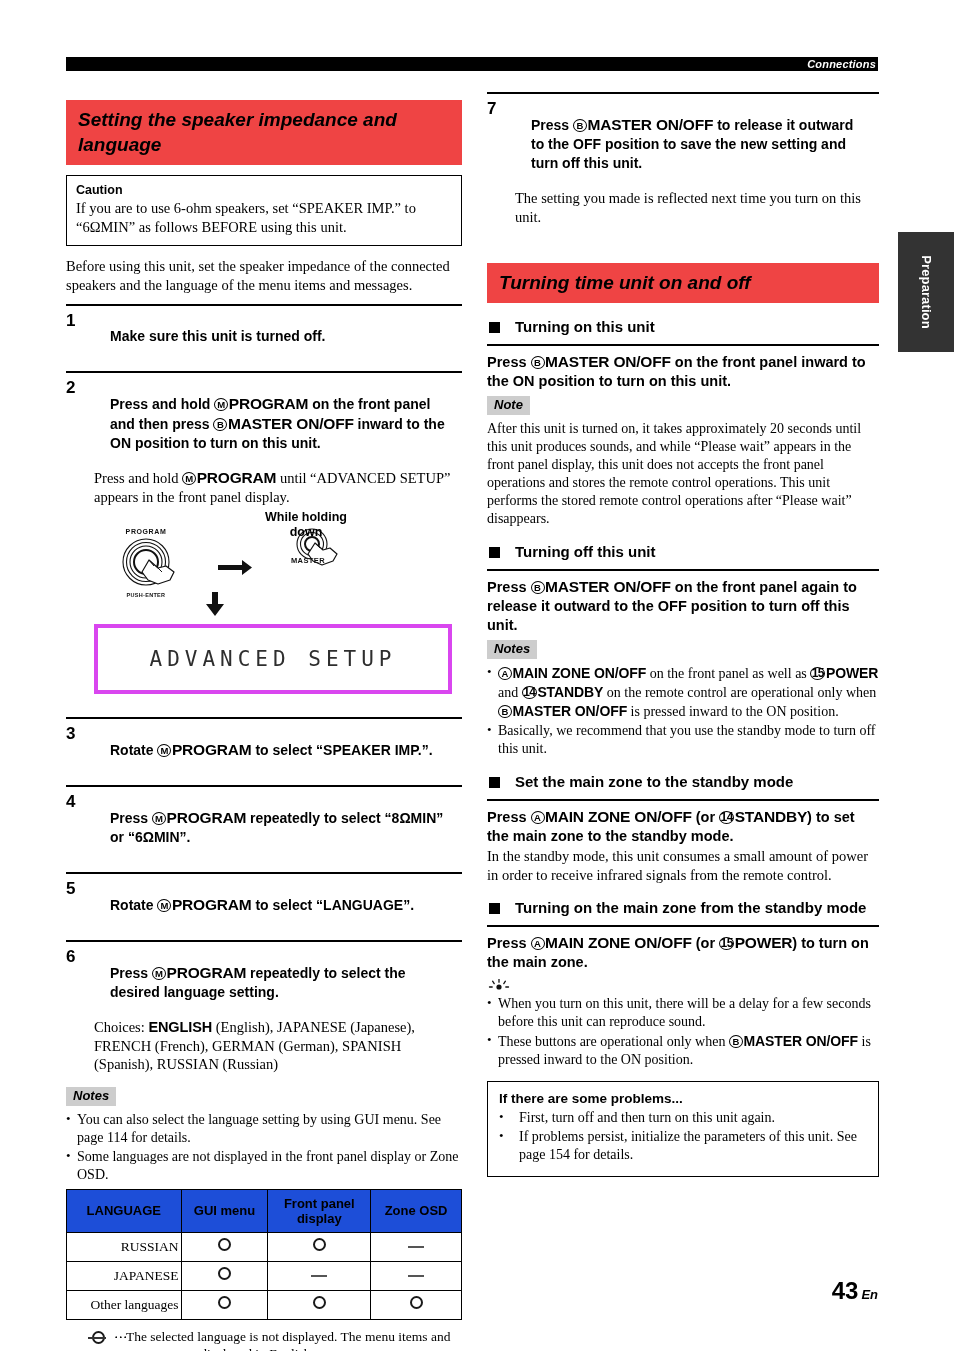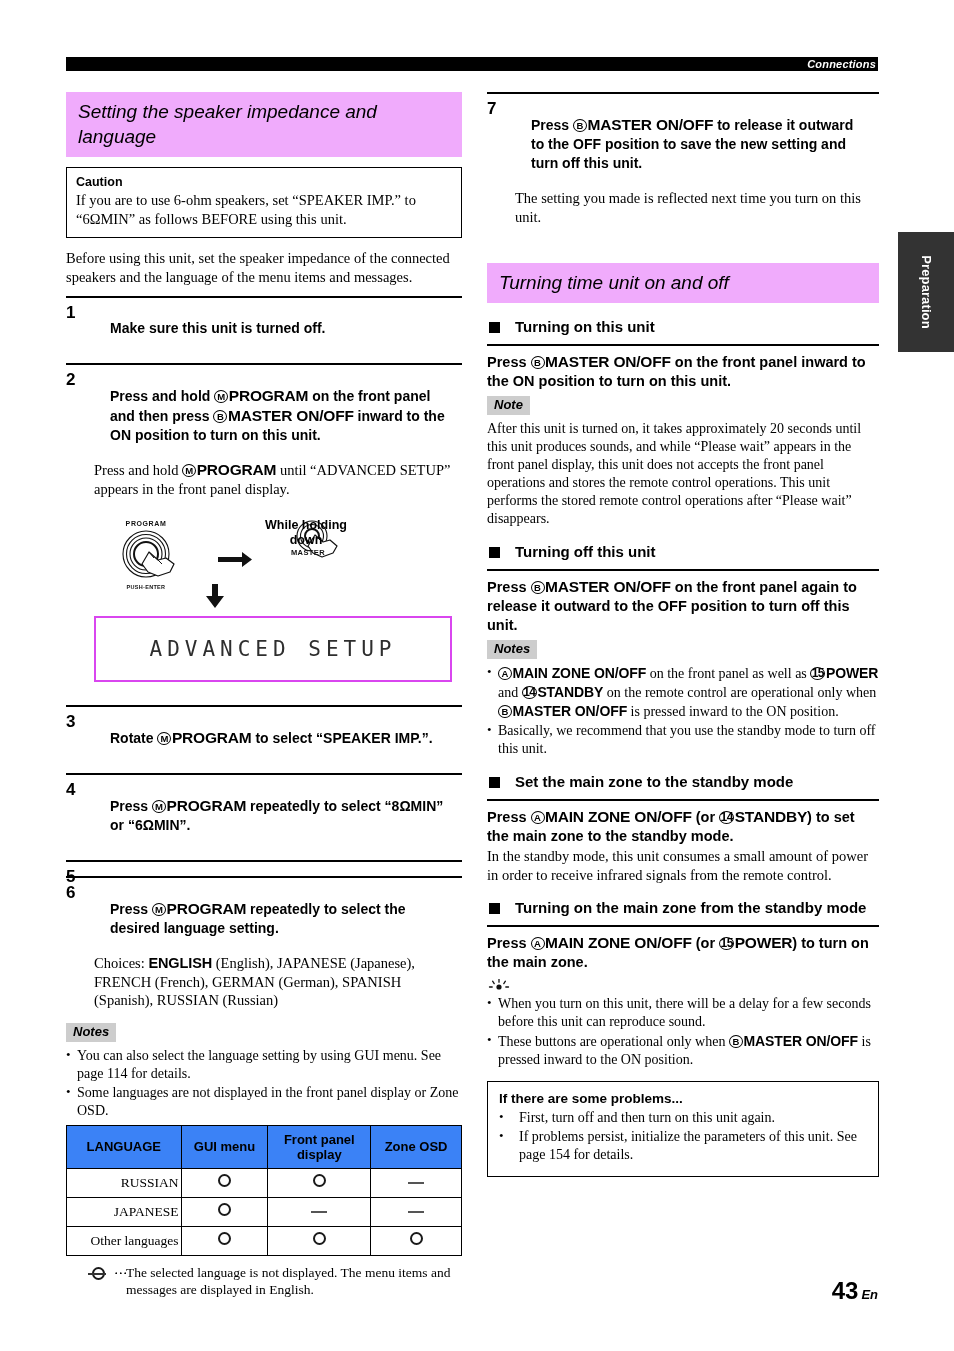--- a/index.html
+++ b/index.html
@@ -33,26 +33,26 @@
     color:#fff;font-family:"Liberation Sans",sans-serif;
     font-weight:bold;font-size:13px;letter-spacing:.1px;
   }
 
   
   .col-left{position:absolute;left:66px;top:92px;width:396px;}
   .col-right{position:absolute;left:487px;top:92px;width:392px;}
 
   
   .sec-head{
-    background:#f0abfc;
+    background:#ef4444;
     font-family:"Liberation Sans",sans-serif;
-    font-weight:normal;font-style:italic;font-size:19px;
+    font-weight:bold;font-style:italic;font-size:19px;
     line-height:25px;
     padding:7px 10px 8px 12px;
-    margin:0 0 10px 0;
+    margin:8px 0 10px 0;
   }
 
   
   .box{border:1px solid #000;padding:7px 9px 9px 9px;margin-bottom:11px;}
   .box-title{
     font-family:"Liberation Sans",sans-serif;font-weight:bold;font-size:12.5px;
     margin-bottom:2px;
   }
   .box p{margin:0;font-size:14.5px;line-height:18.5px;}
 
@@ -89,21 +89,21 @@
 
   
   .diagram{position:relative;height:108px;margin:4px 0 2px 0;}
   .dg-label{
     position:absolute;font-family:"Liberation Sans",sans-serif;font-weight:bold;
     font-size:12.5px;line-height:15px;text-align:center;
   }
 
   
   .lcd{
-    border:2px solid #d946ef;height:62px;margin:6px 10px 14px 0;
+    border:4px solid #d946ef;height:62px;margin:6px 10px 14px 0;
     display:flex;align-items:center;justify-content:center;
   }
   .lcd span{
     font-family:"DejaVu Sans Mono",monospace;font-size:21px;letter-spacing:5px;
     color:#2e2e2e;
   }
 
   
   .note-tag{
     display:inline-block;background:#cdcdcd;
@@ -116,21 +116,21 @@
   }
   ul.notes li:before{content:"\2022";position:absolute;left:0;top:-1px;font-size:13px;}
   .note-para{font-size:14px;line-height:18px;margin:0;}
 
   
   .tip-icon{display:block;width:22px;height:14px;margin:7px 0 2px 1px;}
 
   
   table.lang{border-collapse:collapse;width:100%;margin-top:5px;}
   table.lang th{
-    background:#3b82f6;border:1px solid #000;
+    background:#1d4ed8;border:1px solid #000;
     font-family:"Liberation Sans",sans-serif;font-weight:bold;font-size:13px;
     padding:6px 2px;text-align:center;line-height:15px;
   }
   table.lang th.first{text-align:center;}
   table.lang td{
     border:1px solid #000;font-size:13.5px;padding:4px 2px;text-align:center;height:20px;
   }
   table.lang td.lbl{text-align:right;padding-left:3px;}
   .mark-o{
     display:inline-block;width:9px;height:9px;border:2px solid #1a1a1a;border-radius:50%;
@@ -239,21 +239,21 @@
             </g>
 
             <g fill="#111">
               <path d="M118 82 v12 h-6 l9 12 9 -12 h-6 v-12 z"></path>
             </g>
 
             <text x="52" y="24" text-anchor="middle" font-family="Liberation Sans, sans-serif" font-size="7" font-weight="bold" letter-spacing="0.6" fill="#111">PROGRAM</text>
             <text x="52" y="87" text-anchor="middle" font-family="Liberation Sans, sans-serif" font-size="5.5" font-weight="bold" letter-spacing="0.3" fill="#111">PUSH-ENTER</text>
             <text x="214" y="53" text-anchor="middle" font-family="Liberation Sans, sans-serif" font-size="7.5" font-weight="bold" letter-spacing="0.4" fill="#111">MASTER</text>
           </svg>
-          <div class="dg-label" style="left:152px;top:16px;width:120px;">
+          <div class="dg-label" style="left:152px;top:0px;width:120px;">
             <span>While holding</span><br>
             <span>down</span>
           </div>
         </div>
 
         <div class="lcd">
           <span>ADVANCED SETUP</span>
         </div>
       </div>
     </div>
@@ -270,20 +270,23 @@
     <div class="step">
       <div class="step-num">4</div>
       <div class="step-body">
         <p class="step-lead"><span>Press </span><span class="cir">M</span><span class="k-big">PROGRAM</span><span> repeatedly to select “8ΩMIN” or “6ΩMIN”.</span></p>
       </div>
     </div>
 
     
     <div class="step">
       <div class="step-num">5</div>
+      <div class="step-body">
+        <p class="step-lead"><span>Rotate </span><span class="cir">M</span><span class="k-big">PROGRAM</span><span> to select “LANGUAGE”.</span></p>
+      </div>
     </div>
 
     
     <div class="step">
       <div class="step-num">6</div>
       <div class="step-body">
         <p class="step-lead"><span>Press </span><span class="cir">M</span><span class="k-big">PROGRAM</span><span> repeatedly to select the desired language setting.</span></p>
         <p class="choices"><span>Choices:</span> <span class="k">ENGLISH</span><span> (English), JAPANESE (Japanese), FRENCH (French), GERMAN (German), SPANISH (Spanish), RUSSIAN (Russian)</span></p>
       </div>
     </div>

